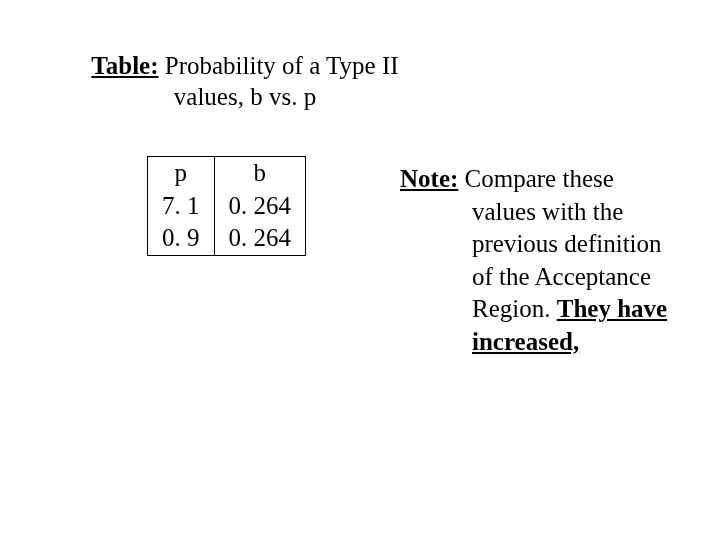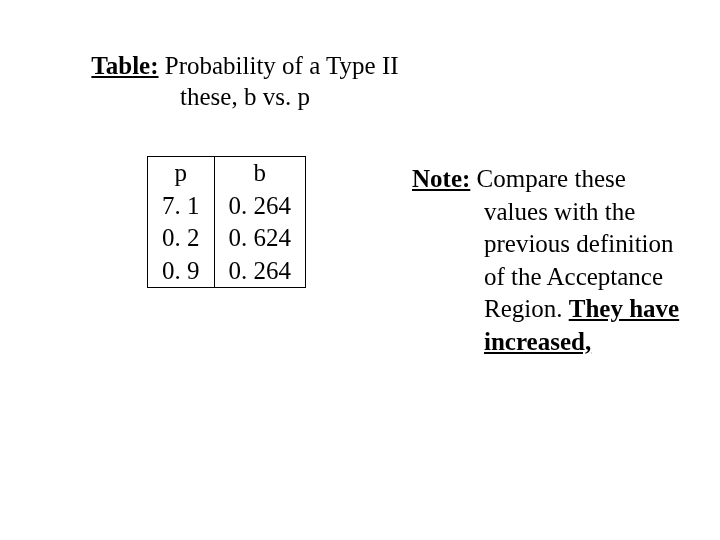--- a/index.html
+++ b/index.html
@@ -51,21 +51,21 @@
   }
   .data-table thead th {
     border-top: 1px solid #000;
   }
   .data-table tbody tr:last-child td {
     border-bottom: 1px solid #000;
   }
 
   .note {
     position: absolute;
-    left: 412px;
+    left: 400px;
     top: 135px;
     width: 280px;
     font-size: 25px;
     line-height: 1.3;
   }
   .note .lead {
     font-weight: bold;
     text-decoration: underline;
   }
   .note .hang {
@@ -78,38 +78,34 @@
     text-decoration: underline;
   }
 </style>
 </head>
 <body>
 
 <div class="slide">
 
   <div class="title">
     <span class="lead">Table:</span><span> Probability of a Type II</span><br>
-    <span>these, </span><span class="sym">b</span><span> vs. </span><span class="sym">p</span>
+    <span>values, </span><span class="sym">b</span><span> vs. </span><span class="sym">p</span>
   </div>
 
   <table class="data-table">
     <thead>
       <tr>
         <th><span class="sym">p</span></th>
         <th><span class="sym">b</span></th>
       </tr>
     </thead>
     <tbody>
       <tr>
           <td>7. 1</td>
           <td>0. 264</td>
-        </tr>
-      <tr>
-          <td>0. 2</td>
-          <td>0. 624</td>
         </tr>
       <tr>
           <td>0. 9</td>
           <td>0. 264</td>
         </tr>
     </tbody>
   </table>
 
   <div class="note">
     <span class="hang">

